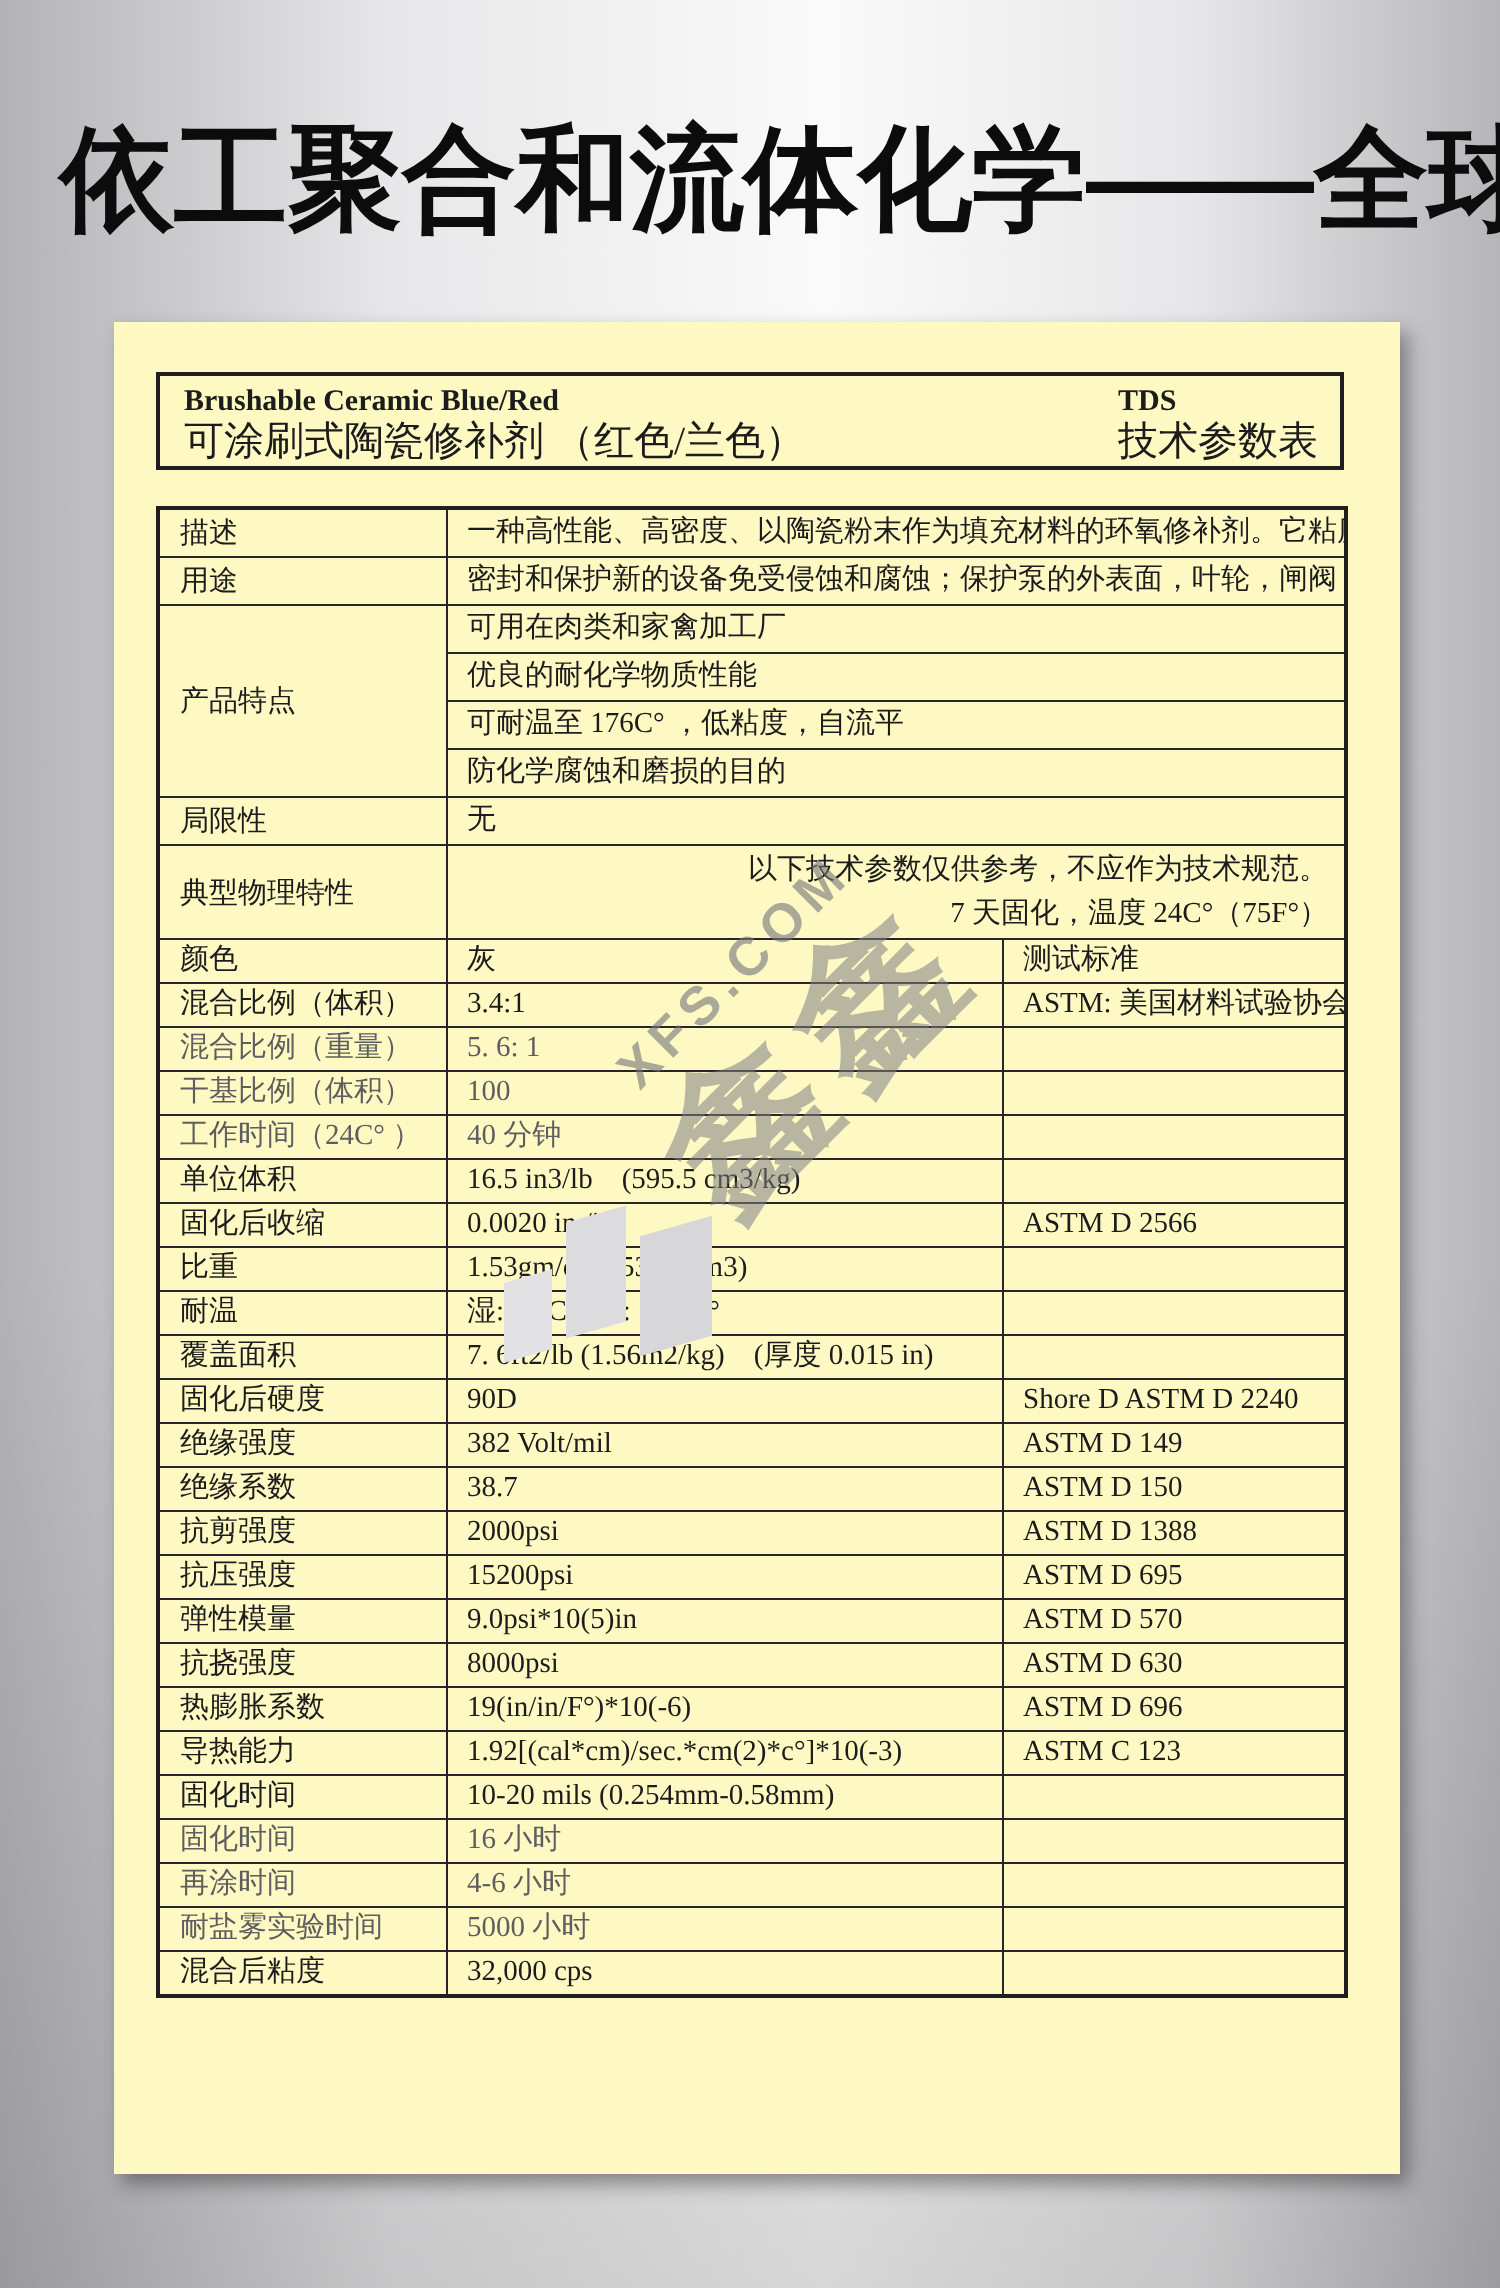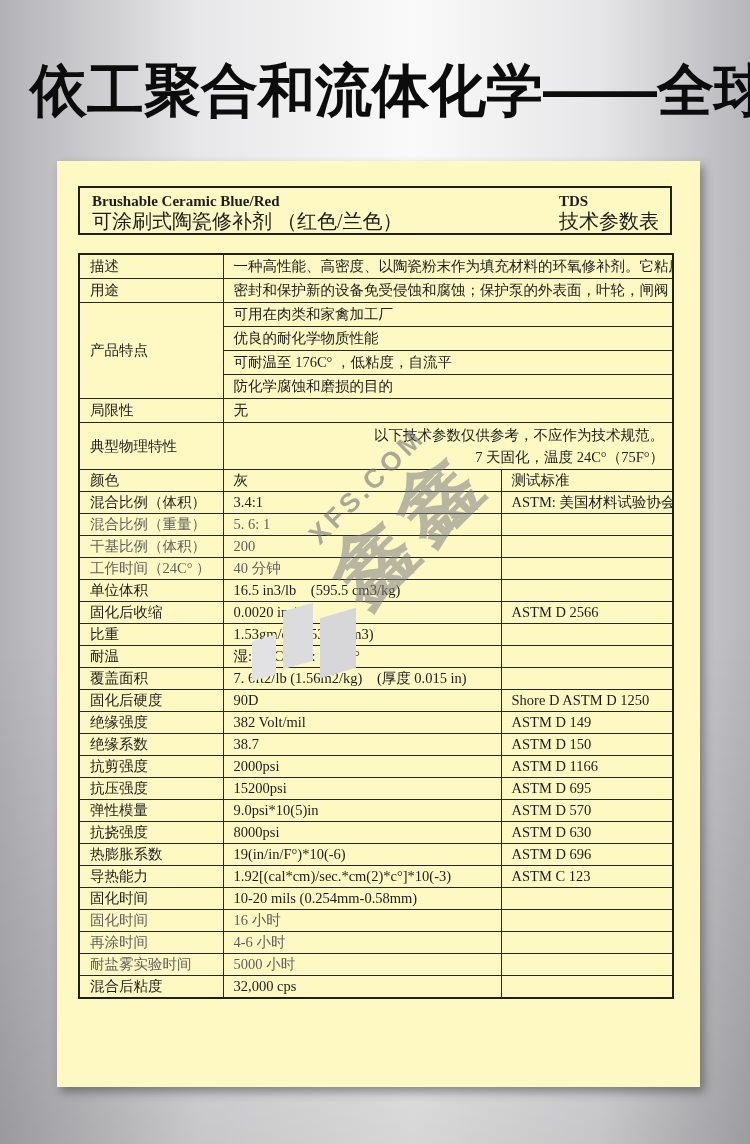--- a/index.html
+++ b/index.html
@@ -150,21 +150,21 @@
           <td>3.4:1</td>
           <td>ASTM: 美国材料试验协会</td>
         </tr>
         <tr class="prow light">
           <td class="lbl">混合比例（重量）</td>
           <td>5. 6: 1</td>
           <td></td>
         </tr>
         <tr class="prow light">
           <td class="lbl">干基比例（体积）</td>
-          <td>200</td>
+          <td>100</td>
           <td></td>
         </tr>
         <tr class="prow light">
           <td class="lbl">工作时间（24C° ）</td>
           <td>40 分钟</td>
           <td></td>
         </tr>
         <tr class="prow">
           <td class="lbl">单位体积</td>
           <td>16.5 in3/lb　(595.5 cm3/kg)</td>
@@ -186,36 +186,36 @@
           <td></td>
         </tr>
         <tr class="prow">
           <td class="lbl">覆盖面积</td>
           <td>7. 6ft2/lb (1.56m2/kg)　(厚度 0.015 in)</td>
           <td></td>
         </tr>
         <tr class="prow">
           <td class="lbl">固化后硬度</td>
           <td>90D</td>
-          <td>Shore D ASTM D 1250</td>
+          <td>Shore D ASTM D 2240</td>
         </tr>
         <tr class="prow">
           <td class="lbl">绝缘强度</td>
           <td>382 Volt/mil</td>
           <td>ASTM D 149</td>
         </tr>
         <tr class="prow">
           <td class="lbl">绝缘系数</td>
           <td>38.7</td>
           <td>ASTM D 150</td>
         </tr>
         <tr class="prow">
           <td class="lbl">抗剪强度</td>
           <td>2000psi</td>
-          <td>ASTM D 1166</td>
+          <td>ASTM D 1388</td>
         </tr>
         <tr class="prow">
           <td class="lbl">抗压强度</td>
           <td>15200psi</td>
           <td>ASTM D 695</td>
         </tr>
         <tr class="prow">
           <td class="lbl">弹性模量</td>
           <td>9.0psi*10(5)in</td>
           <td>ASTM D 570</td>

